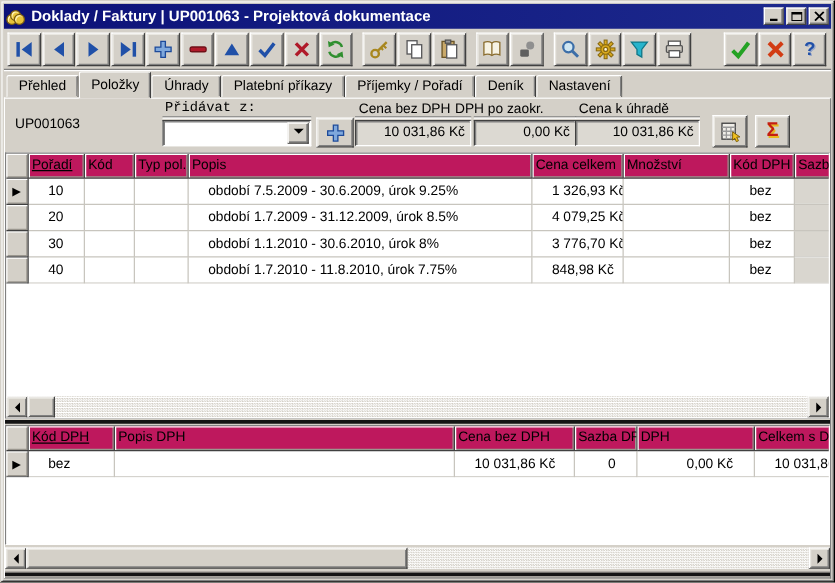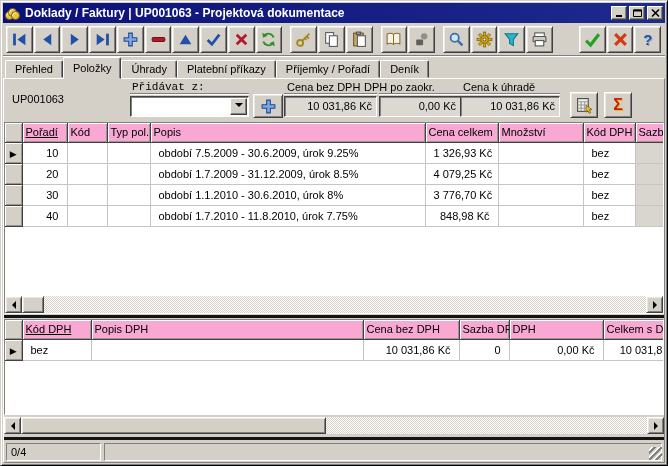--- a/index.html
+++ b/index.html
@@ -46,24 +46,24 @@
   .combo .cfield{flex:1;}
   .combo .cbtn{width:17px;margin:1px;background:#d4d0c8;border:1px solid;border-color:#fff #404040 #404040 #fff;box-shadow:inset -1px -1px 0 #808080;display:grid;place-items:center;padding:0;}
   .tri-down{width:0;height:0;border:4px solid transparent;border-top:4px solid #000;margin-top:4px;}
   .sqbtn{position:absolute;background:#d4d0c8;border:1px solid;border-color:#fff #404040 #404040 #fff;box-shadow:inset 1px 1px 0 #e9e7e1,inset -1px -1px 0 #808080;display:grid;place-items:center;padding:0;}
   .sigma{font-size:16px;font-weight:bold;color:#c41e10;text-shadow:1px 1px 0 #e8b91e;line-height:1;}
 
   
   .gridbox{background:#fff;border:1px solid;border-color:#808080 #fff #fff #808080;display:flex;flex-direction:column;overflow:hidden;flex:0 0 auto;}
   .gclip{overflow:hidden;flex:0 0 auto;}
   table.grid{border-collapse:collapse;table-layout:fixed;font-size:11px;}
-  table.grid th{height:19px;font-weight:normal;text-align:left;background:#f9a8d4;padding:1px 3px;
+  table.grid th{height:19px;font-weight:normal;text-align:left;background:#be185d;padding:1px 3px;
     border-right:1px solid #404040;border-bottom:1px solid #404040;box-shadow:inset 1px 1px 0 #fff,inset -1px -1px 0 #9a968e;white-space:nowrap;overflow:hidden;}
   table.grid th.u{text-decoration:underline;}
-  table.grid td{height:21px;padding:1px 8px;border-right:1px solid #c8c5be;border-bottom:1px solid #c8c5be;white-space:nowrap;overflow:hidden;background:#fff;}
+  table.grid td{height:21px;padding:1px 16px;border-right:1px solid #c8c5be;border-bottom:1px solid #c8c5be;white-space:nowrap;overflow:hidden;background:#fff;}
   table.grid td.sel,table.grid th.sel{background:#d4d0c8;border-right:1px solid #404040;border-bottom:1px solid #404040;box-shadow:inset 1px 1px 0 #fff,inset -1px -1px 0 #9a968e;padding:0;text-align:center;}
   table.grid td.num{text-align:right;}
   table.grid td.g{background:#d9d6cf;}
   .cur{font-size:9px;line-height:1;}
   .gfill{flex:1;background:#fff;}
 
   .splitter{height:5px;background:#141414;border-top:1px solid #d4d0c8;border-bottom:1px solid #d4d0c8;flex:0 0 auto;}
 
   
   .hscroll{height:17px;display:flex;flex:0 0 auto;background-color:#fff;
@@ -260,20 +260,21 @@
         </button>
   </div>
 
   <div class="tabbar">
     <div class="tab">Přehled</div>
     <div class="tab active">Položky</div>
     <div class="tab">Úhrady</div>
     <div class="tab">Platební příkazy</div>
     <div class="tab">Příjemky / Pořadí</div>
     <div class="tab">Deník</div>
+    <div class="tab">Nastavení</div>
   </div>
 
   <div class="page">
 
     <div class="formrow">
       <span class="flabel" style="left:8px;top:14px;">UP001063</span>
 
       <span class="flabel" style="left:128px;font-family:Liberation Mono, monospace;">Přidávat z:</span>
       <span class="fline" style="left:126px;width:119px;"></span>
       <div class="combo" style="left:126px;width:119px;">
@@ -445,21 +446,16 @@
             <span class="tri-l"></span>
           </span>
       <span class="thumb" style="width:305px;"></span>
       <span class="sbtn mla">
             <span class="tri-r"></span>
           </span>
     </div>
 
     <div class="splitter" style="margin-top:2px;"></div>
 
-    <div class="statusbar">
-      <div class="spanel sp1">0/4</div>
-      <div class="spanel sp2"></div>
-      <div class="grip"></div>
-    </div>
 
   </div>
  </div>
 </div>
 
 </body></html>

